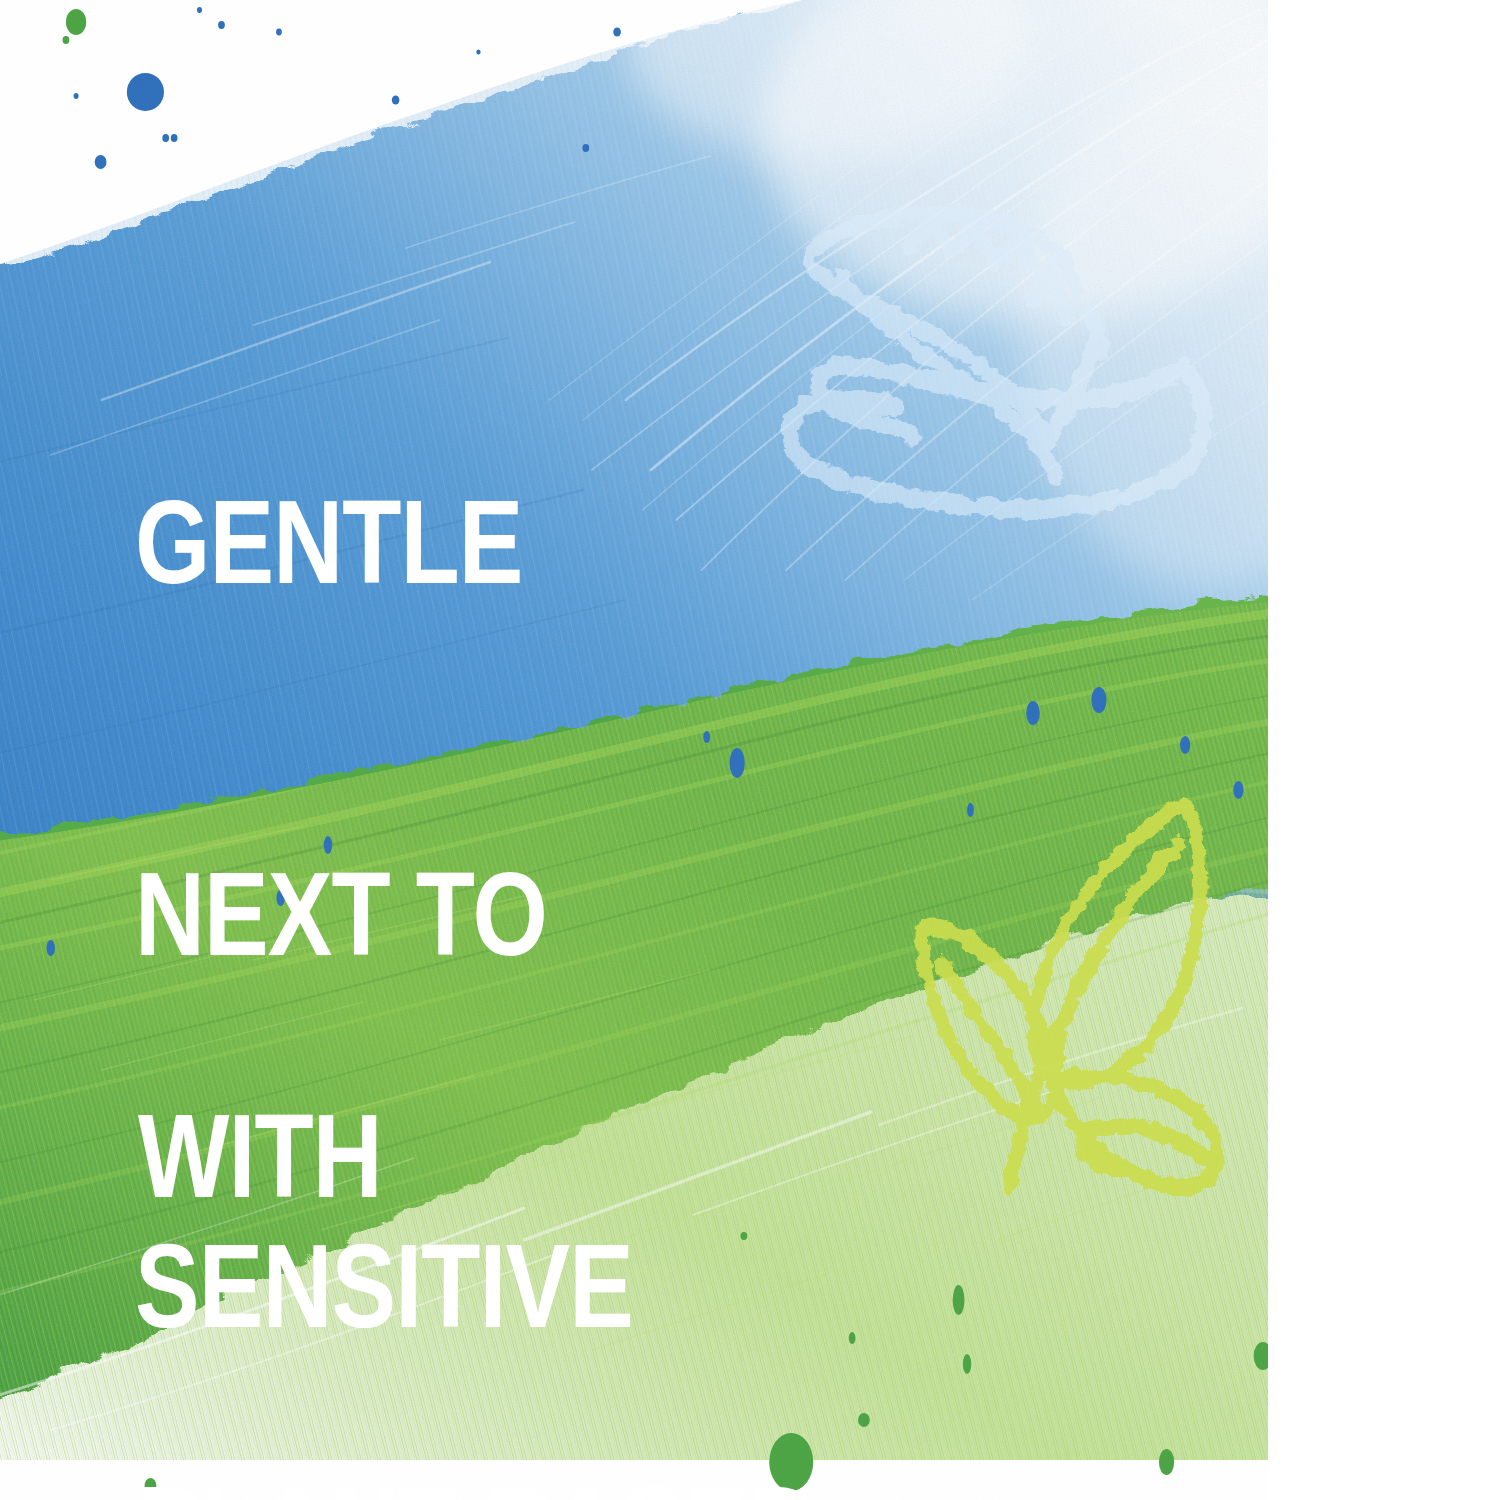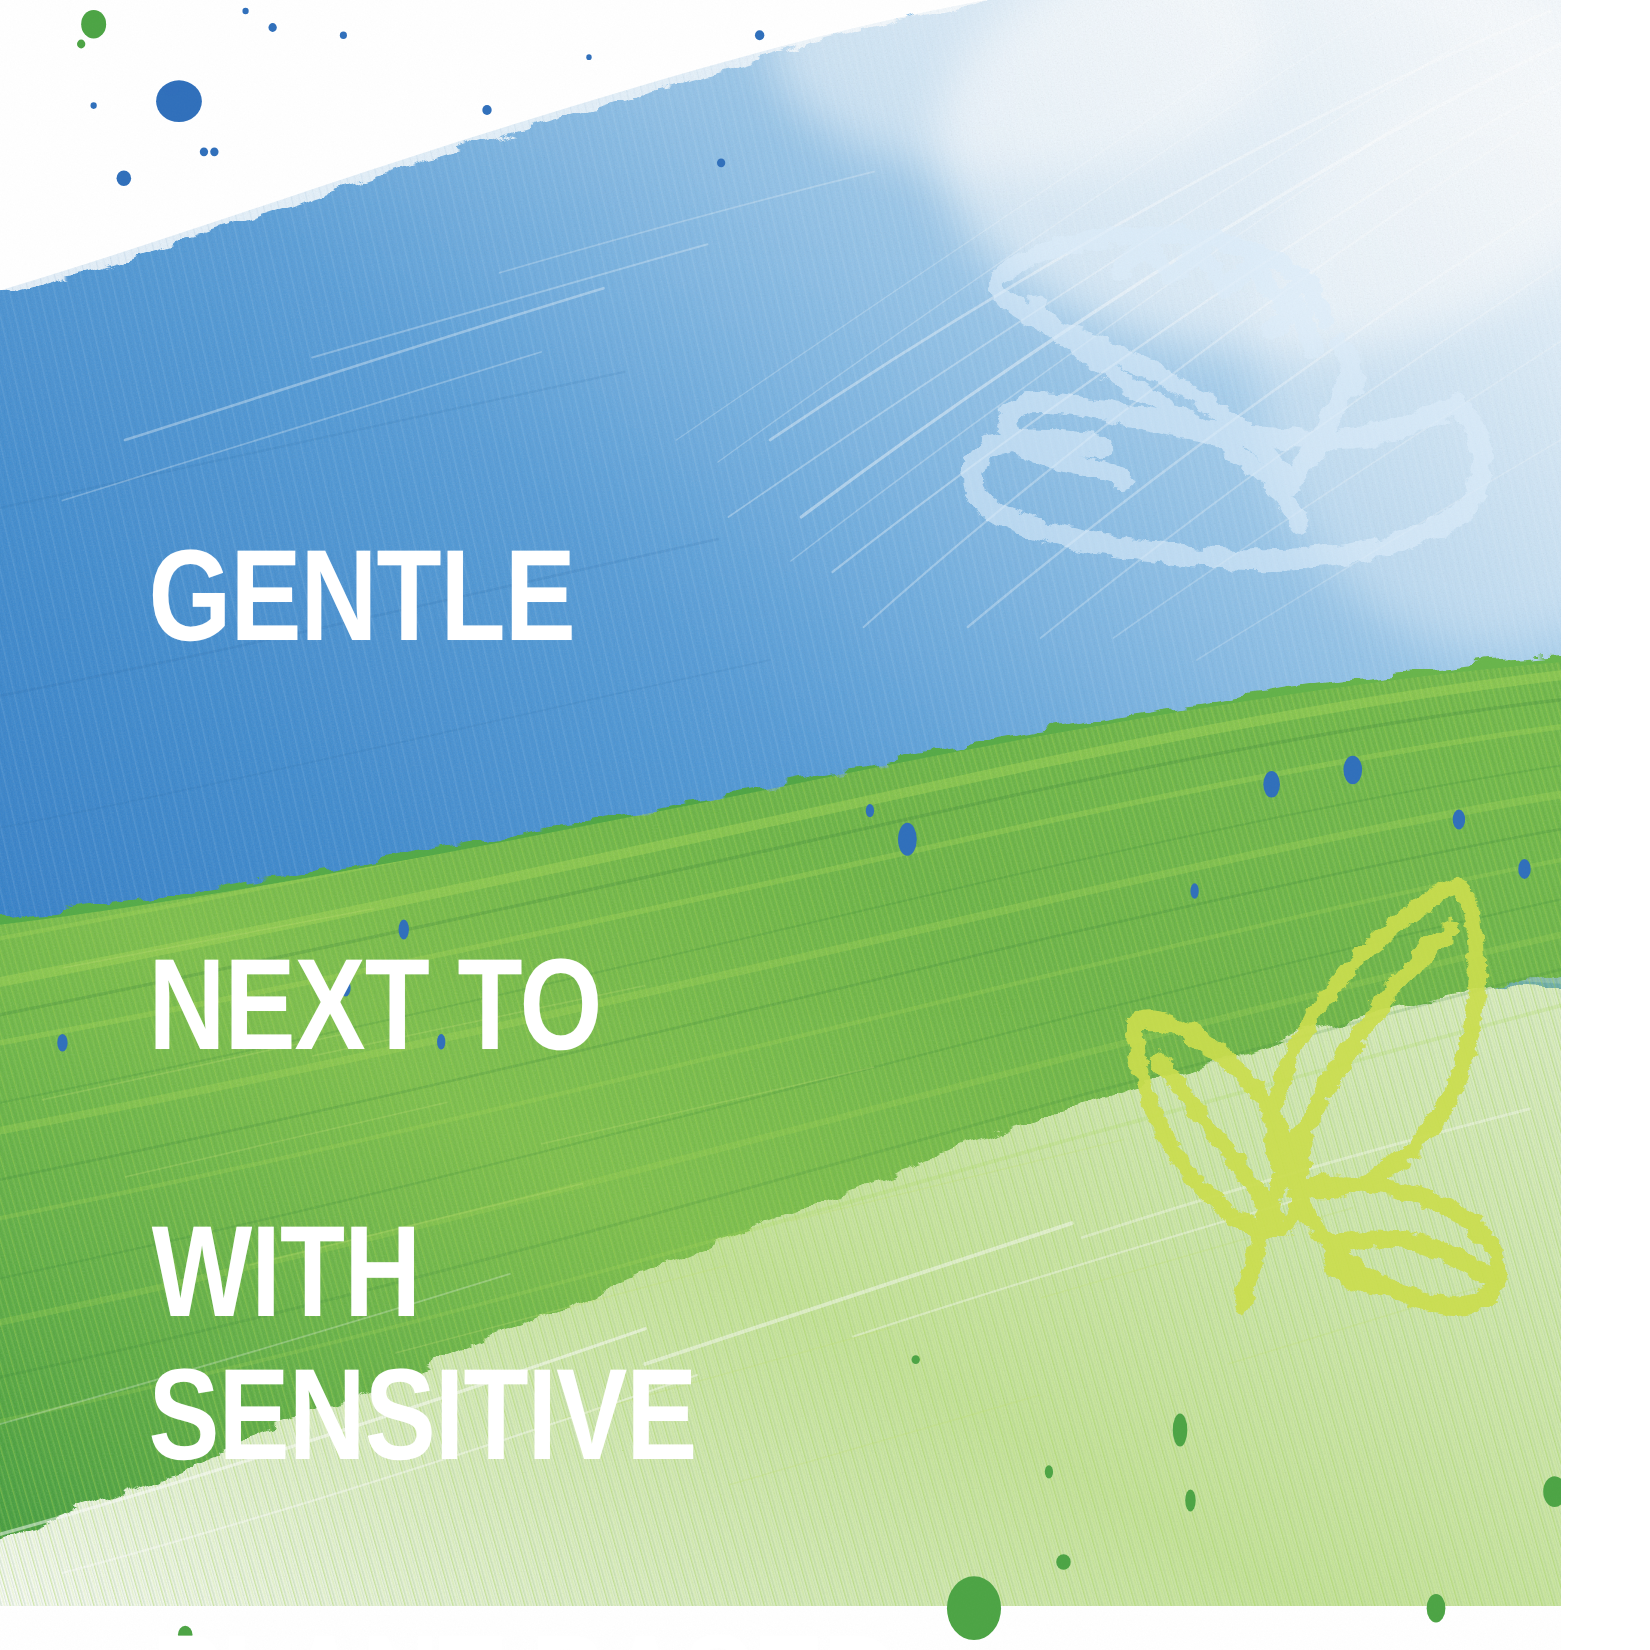--- a/index.html
+++ b/index.html
@@ -6,24 +6,25 @@
     margin: 0;
     padding: 0;
     background: #ffffff;
   }
   body {
     font-family: "Liberation Sans", sans-serif;
   }
 
   #poster {
     position: relative;
-    width: 1419px;
+    width: 1231px;
     height: 1500px;
     overflow: hidden;
     background: #ffffff;
+    padding-left: 37px;
   }
 
   
   .art-layer {
     position: absolute;
     inset: 0;
     width: 100%;
     height: 100%;
     pointer-events: none;
   }

